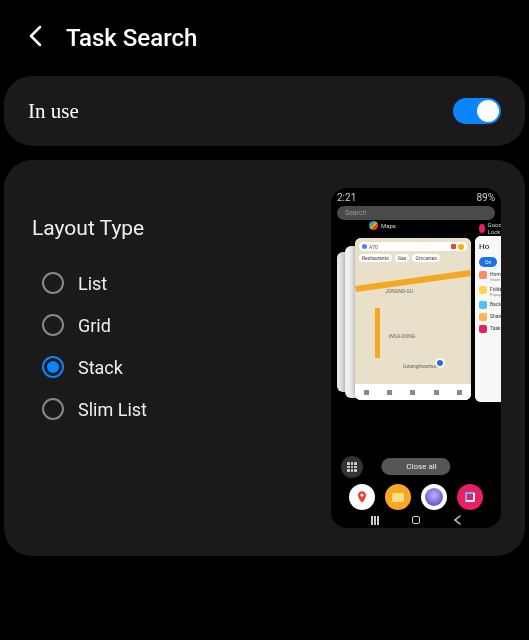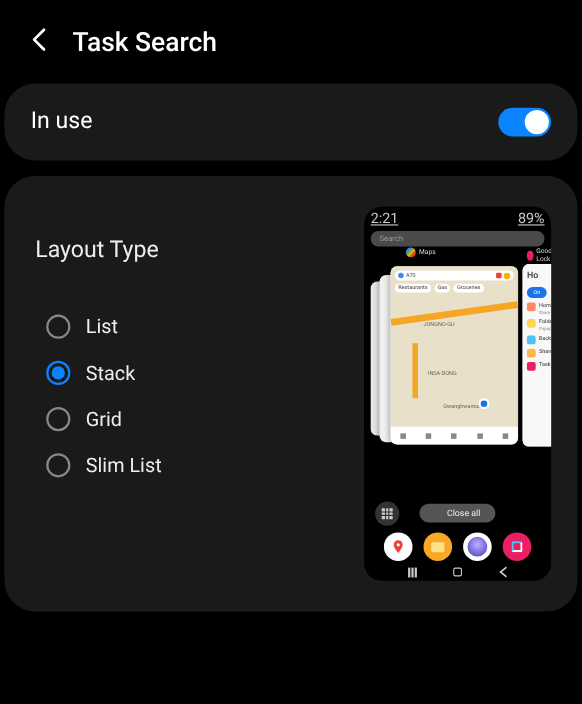--- a/index.html
+++ b/index.html
@@ -22,22 +22,23 @@
       font-weight: 500;
     }
     .card {
       background: #1a1a1a;
       border-radius: 28px;
       margin: 0 4px 14px 4px;
       padding: 22px 24px;
     }
     .in-use-row {
       display: flex;
-      align-items: flex-start;
+      align-items: flex-end;
       justify-content: space-between;
+      font-family: Liberation Serif, serif;
     }
     .in-use-label {
       font-size: 21px;
       color: #fff;
     }
     .toggle {
       width: 48px;
       height: 26px;
       background: #0a84ff;
       border-radius: 13px;
@@ -54,21 +55,21 @@
     }
     .layout-card {
       padding: 28px 24px 28px 28px;
       display: flex;
       gap: 16px;
     }
     .layout-left { flex: 1; padding-top: 28px; }
     .section-title {
       font-size: 21px;
       font-weight: 400;
-      margin-bottom: 36px;
+      margin-bottom: 22px;
       color: #eee;
     }
     .radio-item {
       display: flex;
       align-items: center;
       gap: 14px;
       padding: 10px 10px;
       cursor: pointer;
     }
     .radio {
@@ -96,23 +97,22 @@
       border-radius: 16px;
       position: relative;
       overflow: hidden;
       flex-shrink: 0;
     }
     .preview-status {
       display: flex;
       justify-content: space-between;
       align-items: center;
       padding: 4px 6px 0 6px;
-      font-size: 13px;
+      font-size: 10px;
       color: #ccc;
-      text-decoration: underline;
     }
     .preview-search {
       margin: 3px 6px 4px 6px;
       background: #4a4a4a;
       border-radius: 10px;
       padding: 3px 8px;
       font-size: 7px;
       color: #999;
     }
     .preview-stack {
@@ -258,28 +258,28 @@
 
 <div class="card layout-card">
   <div class="layout-left">
     <div class="section-title">Layout Type</div>
 
     <div class="radio-item">
       <span class="radio"></span>
       <span class="radio-label">List</span>
     </div>
     <div class="radio-item">
+      <span class="radio"></span>
+      <span class="radio-label">Grid</span>
+    </div>
+    <div class="radio-item">
       <span class="radio selected">
           <span class="radio-dot"></span>
         </span>
       <span class="radio-label">Stack</span>
-    </div>
-    <div class="radio-item">
-      <span class="radio"></span>
-      <span class="radio-label">Grid</span>
     </div>
     <div class="radio-item">
       <span class="radio"></span>
       <span class="radio-label">Slim List</span>
     </div>
   </div>
 
   <div class="preview">
     <div class="preview-status">
       <span>2:21</span>

